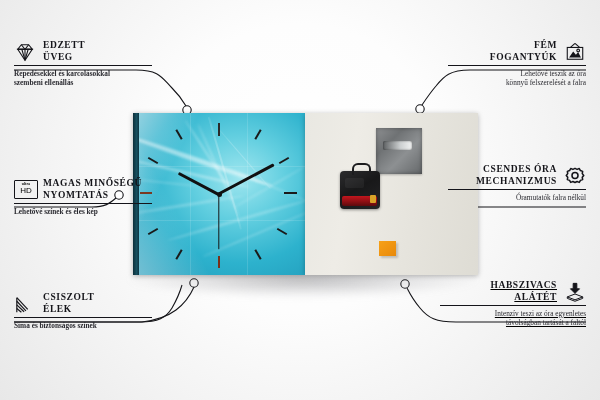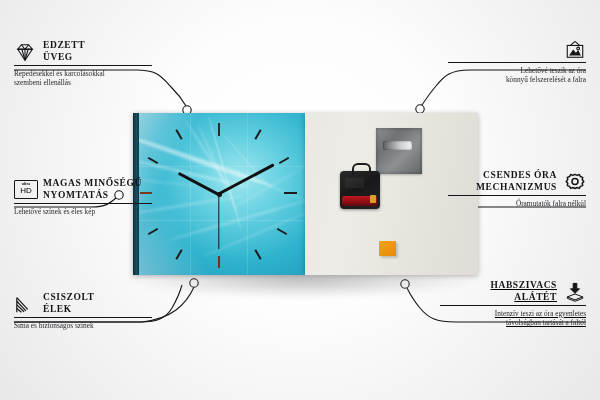--- a/index.html
+++ b/index.html
@@ -100,21 +100,21 @@
   .co-title{
     font-size:9.5px;letter-spacing:.6px;font-weight:bold;color:#15151a;
     line-height:11.5px;text-transform:uppercase;white-space:pre-line;
   }
   .co-rule{height:1.4px;background:#14141a;margin-top:2px;}
   .co-desc{
     font-size:7.3px;line-height:9.4px;color:#2a2a30;margin-top:2.5px;white-space:pre-line;
   }
   .left .co-head{justify-content:flex-start;}
   .left .co-title{text-align:left;}
-  .left .co-desc{text-align:left;}
+  .left .co-desc{text-align:left;font-weight:bold;}
   .right .co-head{justify-content:flex-end;}
   .right .co-title{text-align:right;}
   .right .co-desc{text-align:right;}
   .ico{flex:0 0 auto;width:22px;height:20px;display:block;}
   .hdbox{
     width:22px;height:17px;border:1.4px solid #15151a;border-radius:1px;
     display:flex;flex-direction:column;align-items:center;justify-content:center;line-height:1;
   }
   .hdbox .u{font-size:3.6px;font-weight:bold;letter-spacing:.2px;}
   .hdbox .h{font-size:8px;font-weight:normal;font-family:"Liberation Sans",sans-serif;}
@@ -245,35 +245,37 @@
       </span>
       <span class="co-title">CSISZOLT
 ÉLEK</span>
     </div>
     <div class="co-rule"></div>
     <div class="co-desc">Sima és biztonságos színek</div>
   </div>
 
   <div class="callout right" style="left:448px;top:40px;width:138px;">
     <div class="co-head">
+      <span class="co-title">FÉM
+FOGANTYÚK</span>
       <span class="ico">
         <svg viewBox="0 0 24 22" width="22" height="20" fill="none" stroke="#15151a" stroke-width="1.2">
           <rect x="3.5" y="6" width="17" height="13"></rect>
           <path d="M12 1.5 L7 6 M12 1.5 L17 6"></path>
           <path d="M5.5 17 L10 10.5 L13 14 L15.5 11 L18.5 17 Z" fill="#15151a" stroke="none"></path>
           <circle cx="15.5" cy="9.3" r="1.5"></circle>
         </svg>
       </span>
     </div>
     <div class="co-rule"></div>
     <div class="co-desc">Lehetővé teszik az óra
 könnyű felszerelését a falra</div>
   </div>
 
-  <div class="callout right" style="left:448px;top:170px;width:138px;">
+  <div class="callout right" style="left:448px;top:164px;width:138px;">
     <div class="co-head">
       <span class="co-title">CSENDES ÓRA
 MECHANIZMUS</span>
       <span class="ico">
         <svg viewBox="0 0 24 22" width="22" height="20" fill="none" stroke="#15151a" stroke-width="1.7" stroke-linejoin="round">
           <path d="M12 2.6 l2.3 1.1 2.4-.9 1.3 2.2 2.4 .9 -.4 2.5 1.6 2 -1.6 2 .4 2.5 -2.4 .9 -1.3 2.2 -2.4-.9 -2.3 1.1 -2.3-1.1 -2.4 .9 -1.3-2.2 -2.4-.9 .4-2.5 -1.6-2 1.6-2 -.4-2.5 2.4-.9 1.3-2.2 2.4 .9 Z"></path>
           <circle cx="12" cy="10.5" r="3.3"></circle>
         </svg>
       </span>
     </div>

